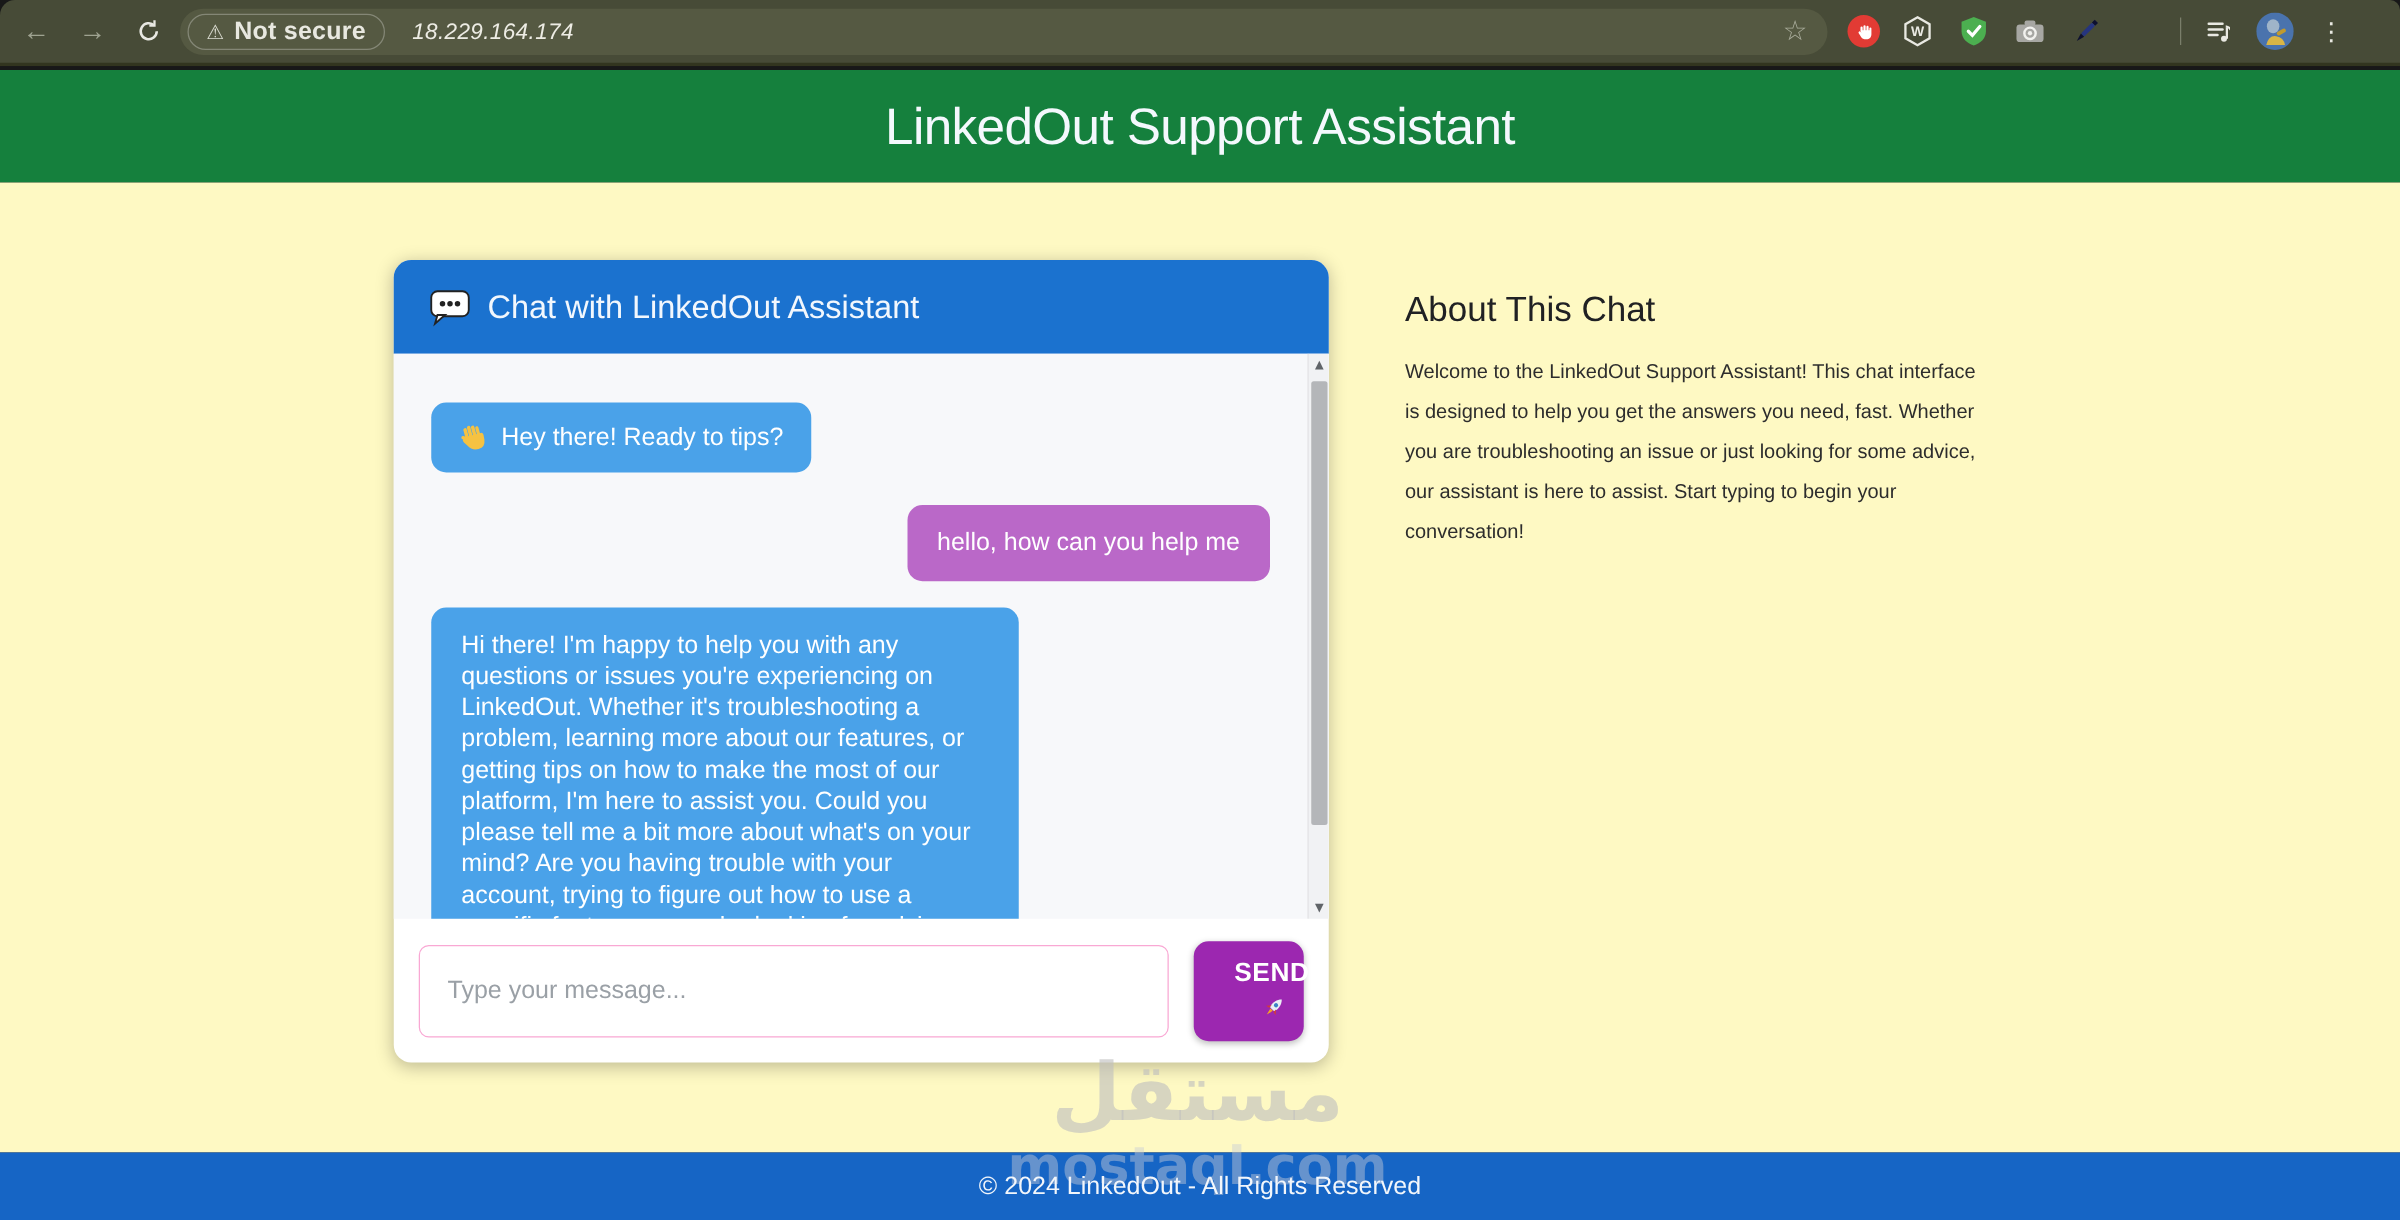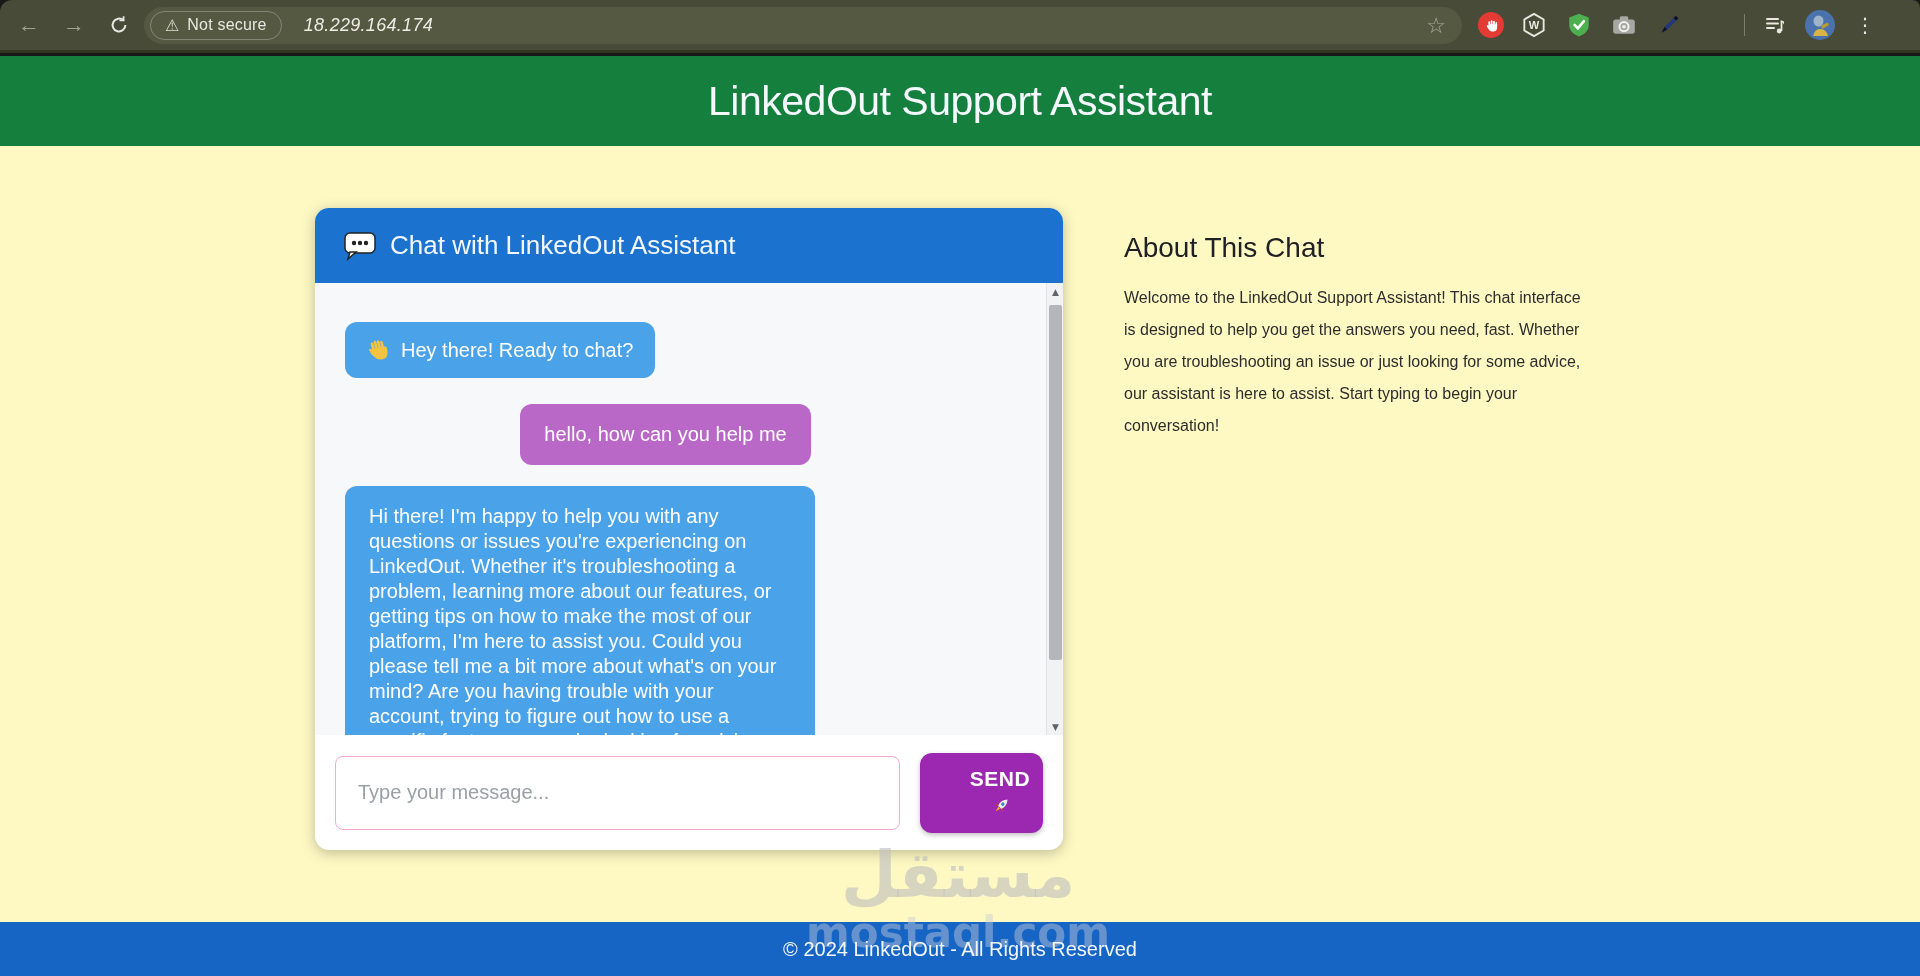--- a/index.html
+++ b/index.html
@@ -15,21 +15,21 @@
              border-bottom:3px solid #32351f; }
   .nav-btns { display:flex; align-items:center; gap:15px; margin-right:10px; }
   .nav-btn { width:30px; height:30px; border:none; background:transparent; cursor:pointer;
              font-size:22px; line-height:30px; color:#9fa391; display:flex; align-items:center; justify-content:center; }
   .nav-btn.reload svg { display:block; }
   .omnibox { position:relative; width:1318px; height:37px; border-radius:19px; background:#555942;
              display:flex; align-items:center; padding-left:6px; }
   .chip { display:flex; align-items:center; gap:8px; height:29px; padding:0 14px;
           border:1.5px solid rgba(255,255,255,0.28); border-radius:15px; color:#e8e8e0; }
   .chip .warn { font-size:16px; color:#dcddd2; font-family:"DejaVu Sans",sans-serif; }
-  .chip .chip-label { font-size:16px; font-weight:normal; letter-spacing:0.2px; }
+  .chip .chip-label { font-size:20px; font-weight:bold; letter-spacing:0.2px; }
   .url { margin-left:22px; font-size:18px; color:#edece4; letter-spacing:0.3px;font-style:italic; }
   .star { position:absolute; right:16px; font-size:22px; color:#a9ac9b; cursor:pointer;
           font-family:"DejaVu Sans",sans-serif; }
   .ext-icons { display:flex; align-items:center; gap:15px; margin-left:16px; }
   .ext { width:30px; height:30px; display:flex; align-items:center; justify-content:center; cursor:pointer; }
   .adblock { width:26px; height:26px; border-radius:50%; background:#e23b34;
              display:flex; align-items:center; justify-content:center; }
   .divider { width:1px; height:22px; background:#7a7e6a; }
   .kebab { font-size:20px; color:#e9e9e2; font-family:"DejaVu Sans",sans-serif; }
 
@@ -46,38 +46,38 @@
   .chat-card { position:absolute; left:315px; top:62px; width:748px; height:642px;
                background:#ffffff; border-radius:14px; box-shadow:0 3px 14px rgba(0,0,0,0.25); }
   .chat-header { height:75px; background:#1b72cf; border-radius:14px 14px 0 0;
                  display:flex; align-items:center; gap:13px; padding-left:28px; }
   .chat-header .title { color:#f2f7fd; font-size:26px; font-weight:500; }
   .messages { position:relative; height:452px; background:#f7f8fa; overflow:hidden; }
   .bubble { border-radius:12px; color:#ffffff; font-size:20px; width:max-content; }
   .bubble.bot { background:#4aa2e9; }
   .bubble.user { background:#ba68c8; }
   .b1 { margin:39px 0 0 30px; padding:16px 22px; display:flex; align-items:center; gap:10px; }
-  .row-right { display:flex; justify-content:center; padding-right:47px; margin-top:26px; }
+  .row-right { display:flex; justify-content:flex-end; padding-right:47px; margin-top:26px; }
   .bubble.user { padding:19px 24px; }
   .b2 { margin:21px 0 0 30px; padding:18px 24px; width:470px; line-height:25px; }
   
   .sb { position:absolute; right:0; top:0; width:17px; height:452px; background:#f1f2f4;
         border-left:1px solid #e3e4e6; }
   .sb-arrow { position:absolute; left:0; width:17px; height:17px; font-size:9px; color:#606468;
               display:flex; align-items:center; justify-content:center; cursor:pointer;
               font-family:"DejaVu Sans",sans-serif; }
   .sb-up { top:0; }  .sb-down { bottom:0; }
   .sb-thumb { position:absolute; left:2px; top:22px; width:13px; height:355px; background:#b4b6b9;
               border-radius:2px; cursor:pointer; }
   
   .input-row { height:115px; display:flex; align-items:center; padding:0 20px; gap:20px; }
   .msg-input { flex:1; height:74px; border:1px solid #f9a8d4; border-radius:8px; padding:0 22px;
                font-size:20px; color:#333; outline:none; font-family:inherit; }
   .msg-input::placeholder { color:#9aa0a6; }
-  .send-btn { width:123px; height:80px; background:#9c27b0; border:none; border-radius:12px;
+  .send-btn { width:88px; height:80px; background:#9c27b0; border:none; border-radius:12px;
               display:flex; flex-direction:column; align-items:center; justify-content:center; gap:4px;
               cursor:pointer; box-shadow:0 2px 5px rgba(0,0,0,0.25);padding-left:37px; }
   .send-btn .send-label { color:#ffffff; font-size:21px; font-weight:bold; letter-spacing:0.5px; }
 
   
   .about { position:absolute; left:1124px; top:86px; width:458px; }
   .about h2 { font-size:28px; font-weight:400; color:#202124; }
   .about p { margin-top:18px; font-size:16px; line-height:32px; color:#2d2d2d; }
 
   
@@ -198,21 +198,21 @@
           <svg width="24" height="24" viewBox="0 0 24 24">
             <g transform="rotate(-15 12 14)" fill="#f5c242">
               <rect x="6" y="3" width="2.8" height="11" rx="1.4"></rect>
               <rect x="9.2" y="2" width="2.8" height="12" rx="1.4"></rect>
               <rect x="12.4" y="2.6" width="2.8" height="11.5" rx="1.4"></rect>
               <rect x="15.6" y="4" width="2.6" height="10" rx="1.3"></rect>
               <path d="M5.5 10 q-3 1 -1.6 4 l2 3 q2.6 5 8 5 q5.6 0 6.4-6 l0.3-4 q-0.1-2.6-2.6-2 Z"></path>
               <rect x="2.5" y="9.5" width="6" height="2.6" rx="1.3" transform="rotate(30 5.5 11)"></rect>
             </g>
           </svg>
-          <span>Hey there! Ready to chat?</span>
+          <span>Hey there! Ready to tips?</span>
         </div>
 
         <div class="row-right">
           <div class="bubble user">hello, how can you help me</div>
         </div>
 
         <div class="bubble bot b2">Hi there! I'm happy to help you with any questions or issues you're experiencing on LinkedOut. Whether it's troubleshooting a problem, learning more about our features, or getting tips on how to make the most of our platform, I'm here to assist you. Could you please tell me a bit more about what's on your mind? Are you having trouble with your account, trying to figure out how to use a specific feature, or maybe looking for advice</div>
 
         <div class="sb">
           <div class="sb-arrow sb-up">▲</div>

